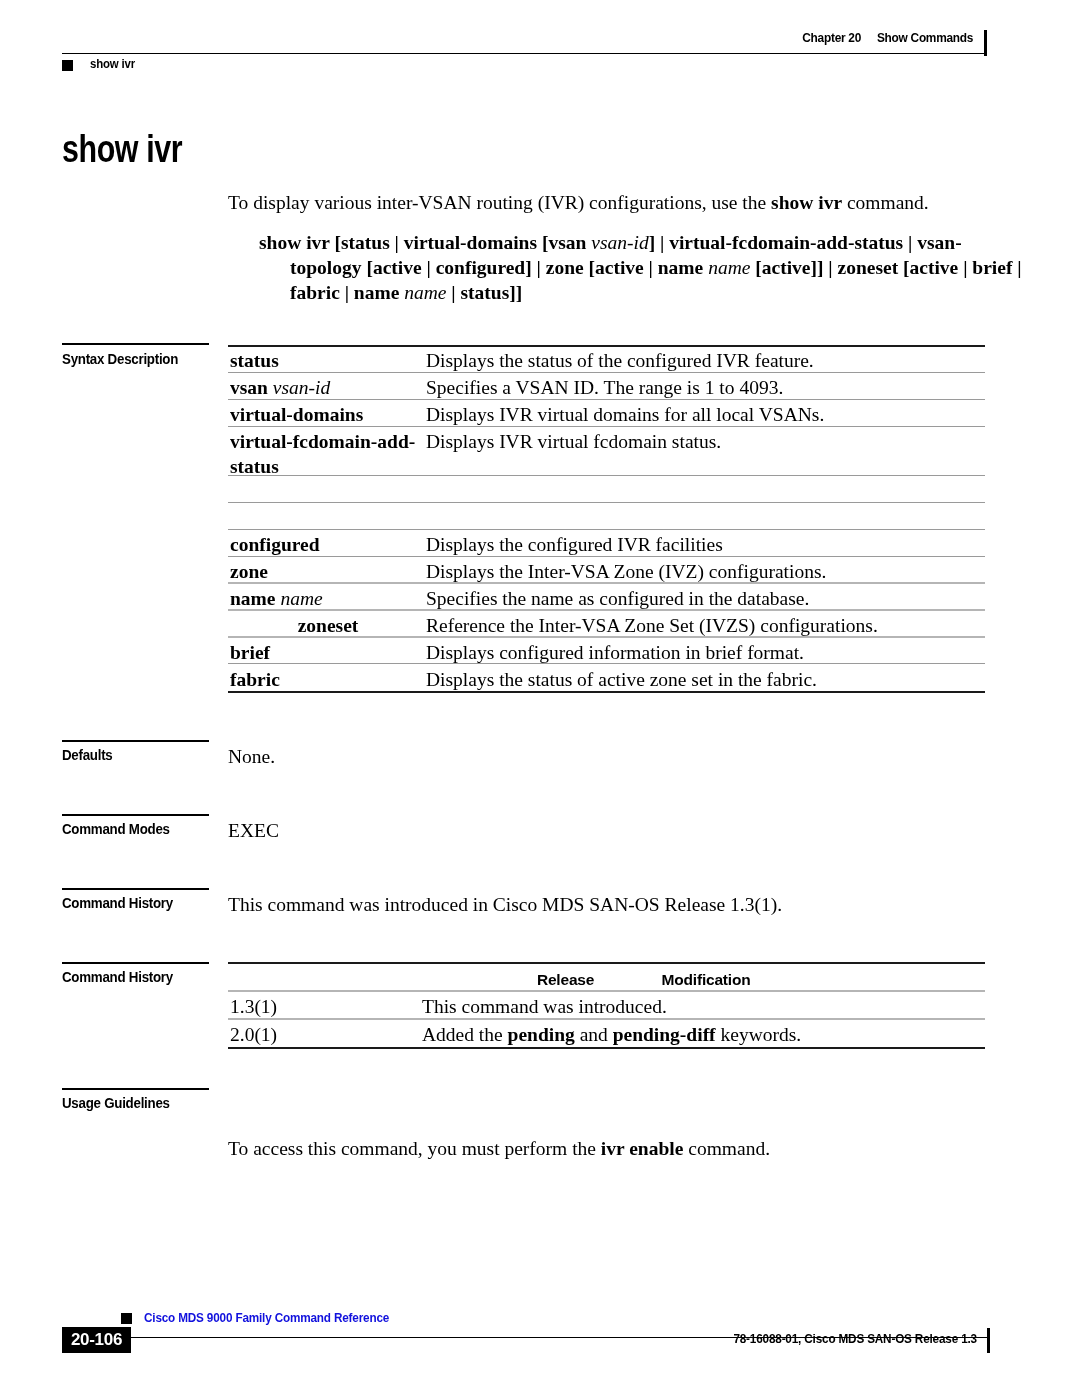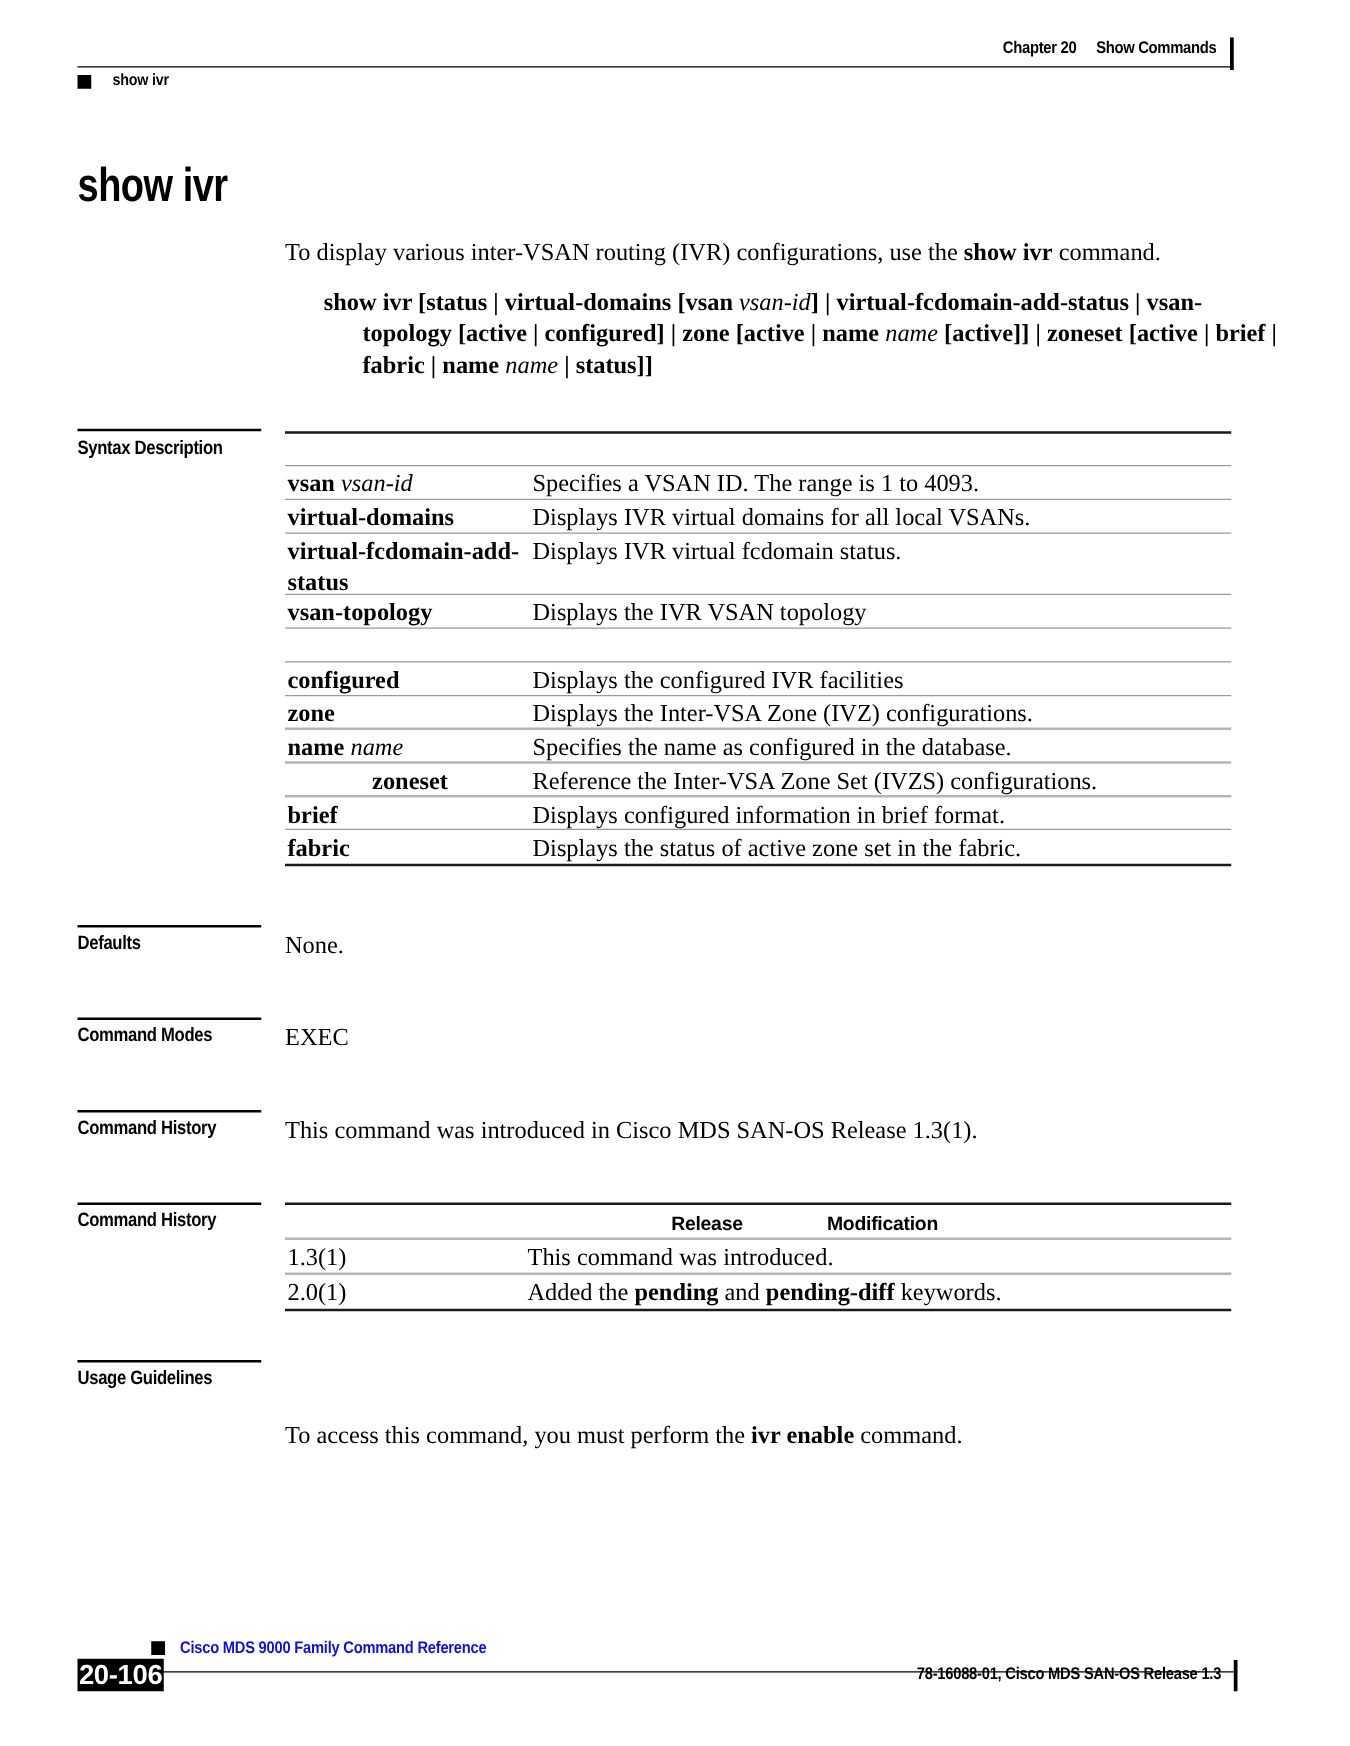--- a/index.html
+++ b/index.html
@@ -200,21 +200,21 @@
   .footer-pagebox {
     position: absolute;
     left: 62px;
     top: 1327px;
     width: 69px;
     height: 26px;
     background: #000000;
     color: #ffffff;
     font-family: "Liberation Sans", sans-serif;
     font-weight: bold;
-    font-size: 22px;
+    font-size: 17px;
     display: flex;
     align-items: center;
     justify-content: center;
     letter-spacing: -0.3px;
   }
   .footer-right {
     position: absolute;
     right: 103px;
     top: 1331px;
     font-family: "Liberation Sans", sans-serif;
@@ -267,31 +267,31 @@
   <div class="rule-thin" style="left:228px; top:475px; width:757px;"></div>
   <div class="rule-thin" style="left:228px; top:502px; width:757px;"></div>
   <div class="rule-thin" style="left:228px; top:529px; width:757px;"></div>
   <div class="rule-thin" style="left:228px; top:556px; width:757px;"></div>
   <div class="rule-med" style="left:228px; top:582px; width:757px;"></div>
   <div class="rule-med" style="left:228px; top:609px; width:757px;"></div>
   <div class="rule-med" style="left:228px; top:636px; width:757px;"></div>
   <div class="rule-thin" style="left:228px; top:663px; width:757px;"></div>
   <div class="rule-thick" style="left:228px; top:691px; width:757px;"></div>
 
+  <div class="plain-text" style="left:230px; top:348px; width:760px;">
+    <span style="display:inline-block;width:196px;font-weight:bold;vertical-align:top;">status</span><span style="display:inline-block;width:555px;vertical-align:top;">Displays the status of the configured IVR feature.</span>
+  </div>
   <div class="plain-text" style="left:230px; top:375px; width:760px;">
     <span style="display:inline-block;width:196px;vertical-align:top;"><b>vsan</b> <i>vsan-id</i></span><span style="display:inline-block;width:555px;vertical-align:top;">Specifies a VSAN ID. The range is 1 to 4093.</span>
   </div>
   <div class="plain-text" style="left:230px; top:402px; width:760px;">
     <span style="display:inline-block;width:196px;font-weight:bold;vertical-align:top;">virtual-domains</span><span style="display:inline-block;width:555px;vertical-align:top;">Displays IVR virtual domains for all local VSANs.</span>
   </div>
   <div class="plain-text" style="left:230px; top:429px; width:760px;">
     <span style="display:inline-block;width:196px;font-weight:bold;vertical-align:top;line-height:25px;">virtual-fcdomain-add-status</span><span style="display:inline-block;width:555px;vertical-align:top;">Displays IVR virtual fcdomain status.</span>
-  </div>
-  <div class="plain-text" style="left:230px; top:478px; width:760px;">
-    <span style="display:inline-block;width:196px;font-weight:bold;vertical-align:top;">vsan-topology</span><span style="display:inline-block;width:555px;vertical-align:top;">Displays the IVR VSAN topology</span>
   </div>
   <div class="plain-text" style="left:230px; top:532px; width:760px;">
     <span style="display:inline-block;width:196px;font-weight:bold;vertical-align:top;">configured</span><span style="display:inline-block;width:555px;vertical-align:top;">Displays the configured IVR facilities</span>
   </div>
   <div class="plain-text" style="left:230px; top:559px; width:760px;">
     <span style="display:inline-block;width:196px;font-weight:bold;vertical-align:top;">zone</span><span style="display:inline-block;width:555px;vertical-align:top;">Displays the Inter-VSA Zone (IVZ) configurations.</span>
   </div>
   <div class="plain-text" style="left:230px; top:586px; width:760px;">
     <span style="display:inline-block;width:196px;vertical-align:top;"><b>name</b> <i>name</i></span><span style="display:inline-block;width:555px;vertical-align:top;">Specifies the name as configured in the database.</span>
   </div>

